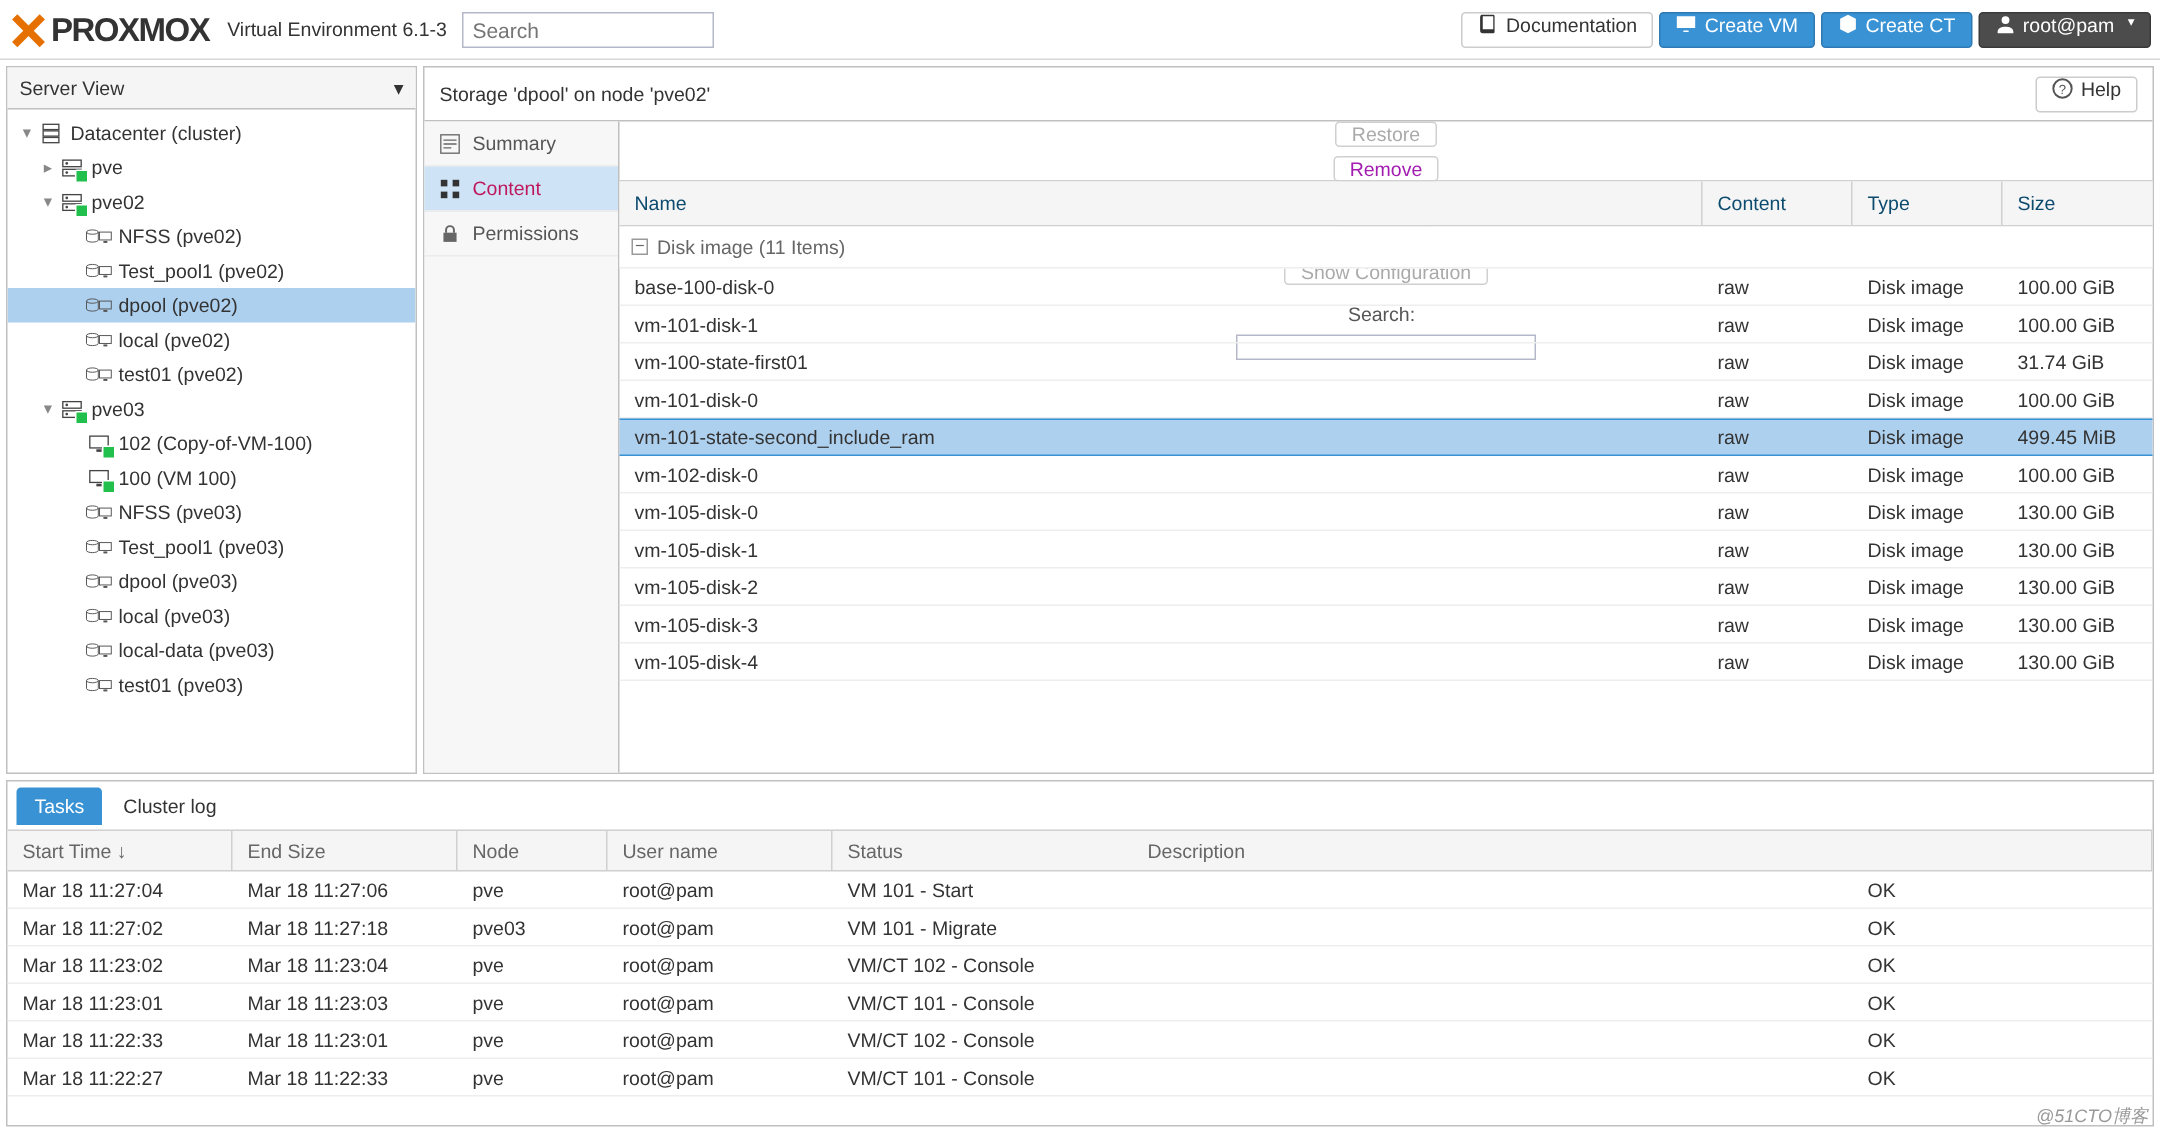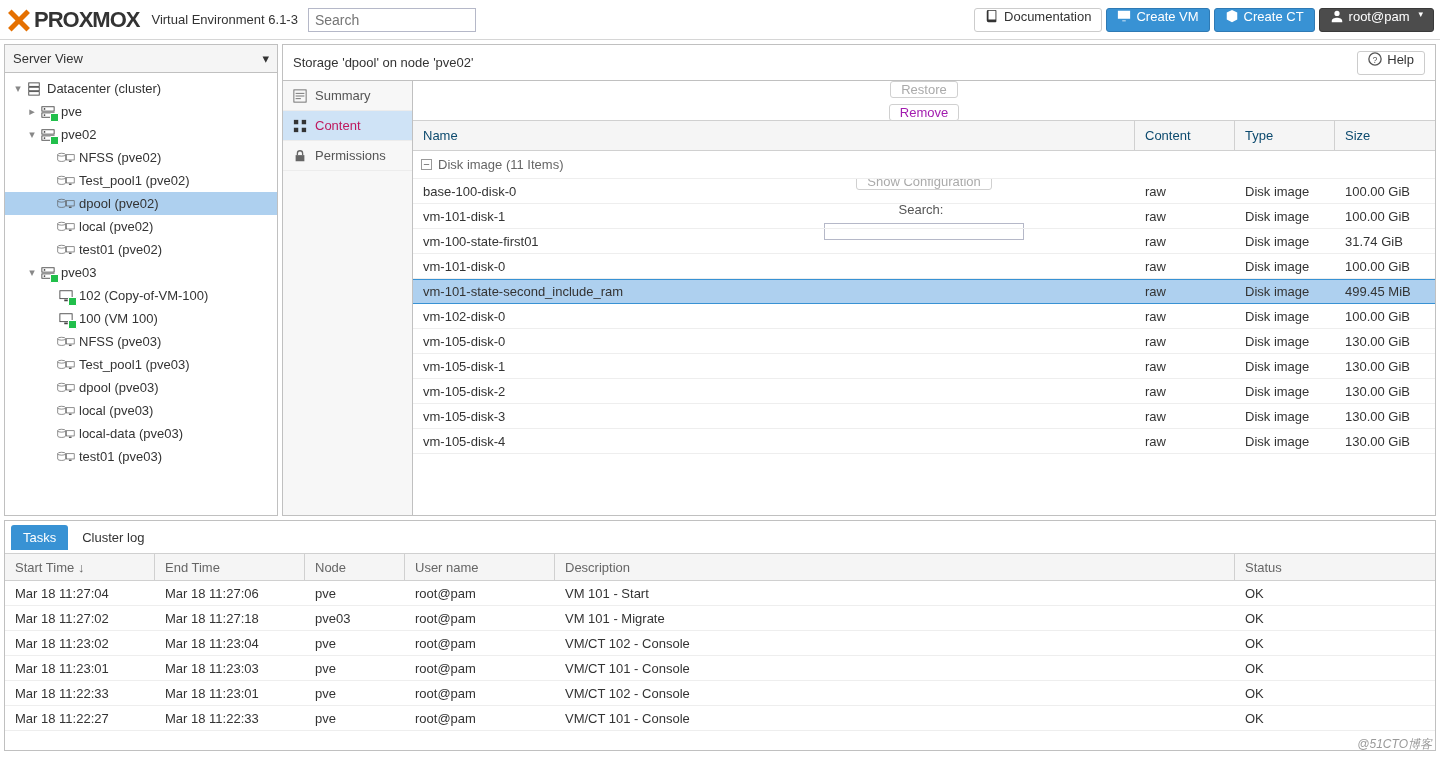--- a/index.html
+++ b/index.html
@@ -471,25 +471,25 @@
   </div>
 </div>
 
 <div class="tasks-panel">
   <div class="tabbar">
     <div class="tab active">Tasks</div>
     <div class="tab">Cluster log</div>
   </div>
   <div class="task-hdr">
     <div class="th tc-start"><span>Start Time</span>&nbsp;<span>↓</span></div>
-    <div class="th tc-end">End Time</div>
+    <div class="th tc-end">End Size</div>
     <div class="th tc-node">Node</div>
     <div class="th tc-user">User name</div>
+    <div class="th tc-status" style="border-right:none">Status</div>
     <div class="th tc-desc">Description</div>
-    <div class="th tc-status" style="border-right:none">Status</div>
   </div>
   <div id="task-rows">
       <div class="task-row">
         <div class="gc tc-start">Mar 18 11:27:04</div>
         <div class="gc tc-end">Mar 18 11:27:06</div>
         <div class="gc tc-node">pve</div>
         <div class="gc tc-user">root@pam</div>
         <div class="gc tc-desc">VM 101 - Start</div>
         <div class="gc tc-status">OK</div>
       </div>

